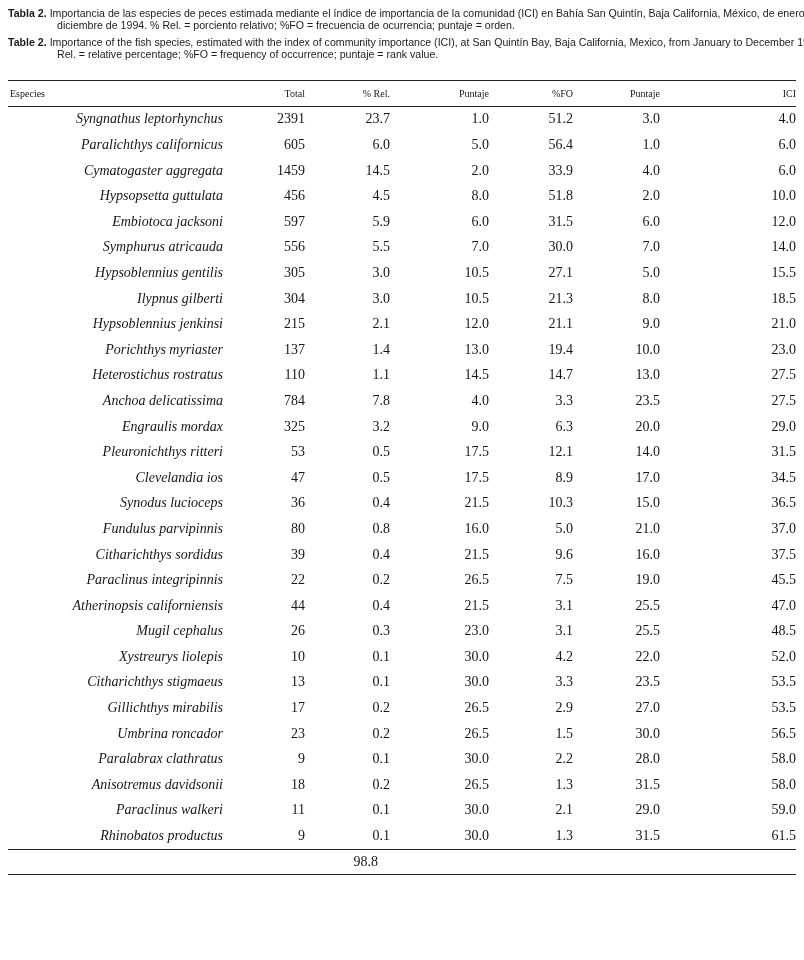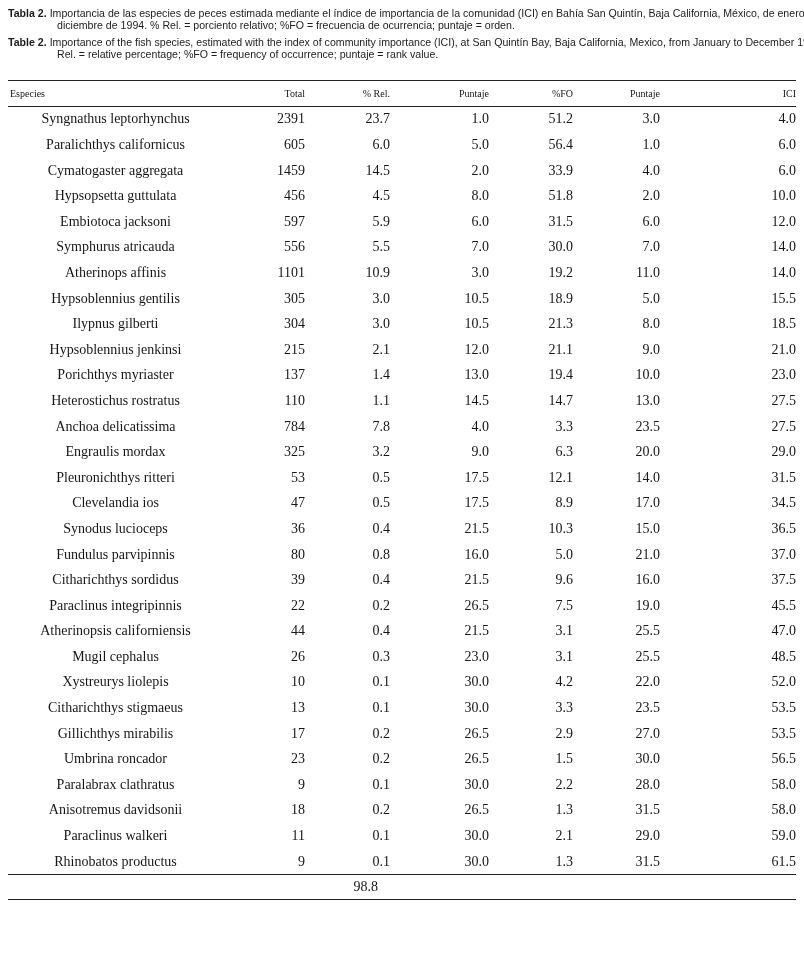--- a/index.html
+++ b/index.html
@@ -57,21 +57,22 @@
     text-align: right;
   }
   table.ici tbody td {
     font-size: 14px;
     height: 25.6px;
     vertical-align: middle;
     padding: 0;
     white-space: nowrap;
   }
   td.species {
-    text-align: center;
+    font-style: italic;
+    text-align: right;
     padding-left: 2px;
   }
   th.last, td.last {
     padding-right: 46px;
   }
   table.ici tfoot td {
     font-size: 14px;
     height: 24px;
     vertical-align: middle;
     padding: 0;
@@ -168,36 +169,27 @@
   <tr>
     <td class="species">Symphurus atricauda</td>
     <td class="num">556</td>
     <td class="num">5.5</td>
     <td class="num">7.0</td>
     <td class="num">30.0</td>
     <td class="num">7.0</td>
     <td class="num last">14.0</td>
   </tr>
 
-  <tr>
-    <td class="species">Atherinops affinis</td>
-    <td class="num">1101</td>
-    <td class="num">10.9</td>
-    <td class="num">3.0</td>
-    <td class="num">19.2</td>
-    <td class="num">11.0</td>
-    <td class="num last">14.0</td>
-  </tr>
 
   <tr>
     <td class="species">Hypsoblennius gentilis</td>
     <td class="num">305</td>
     <td class="num">3.0</td>
     <td class="num">10.5</td>
-    <td class="num">18.9</td>
+    <td class="num">27.1</td>
     <td class="num">5.0</td>
     <td class="num last">15.5</td>
   </tr>
 
   <tr>
     <td class="species">Ilypnus gilberti</td>
     <td class="num">304</td>
     <td class="num">3.0</td>
     <td class="num">10.5</td>
     <td class="num">21.3</td>

